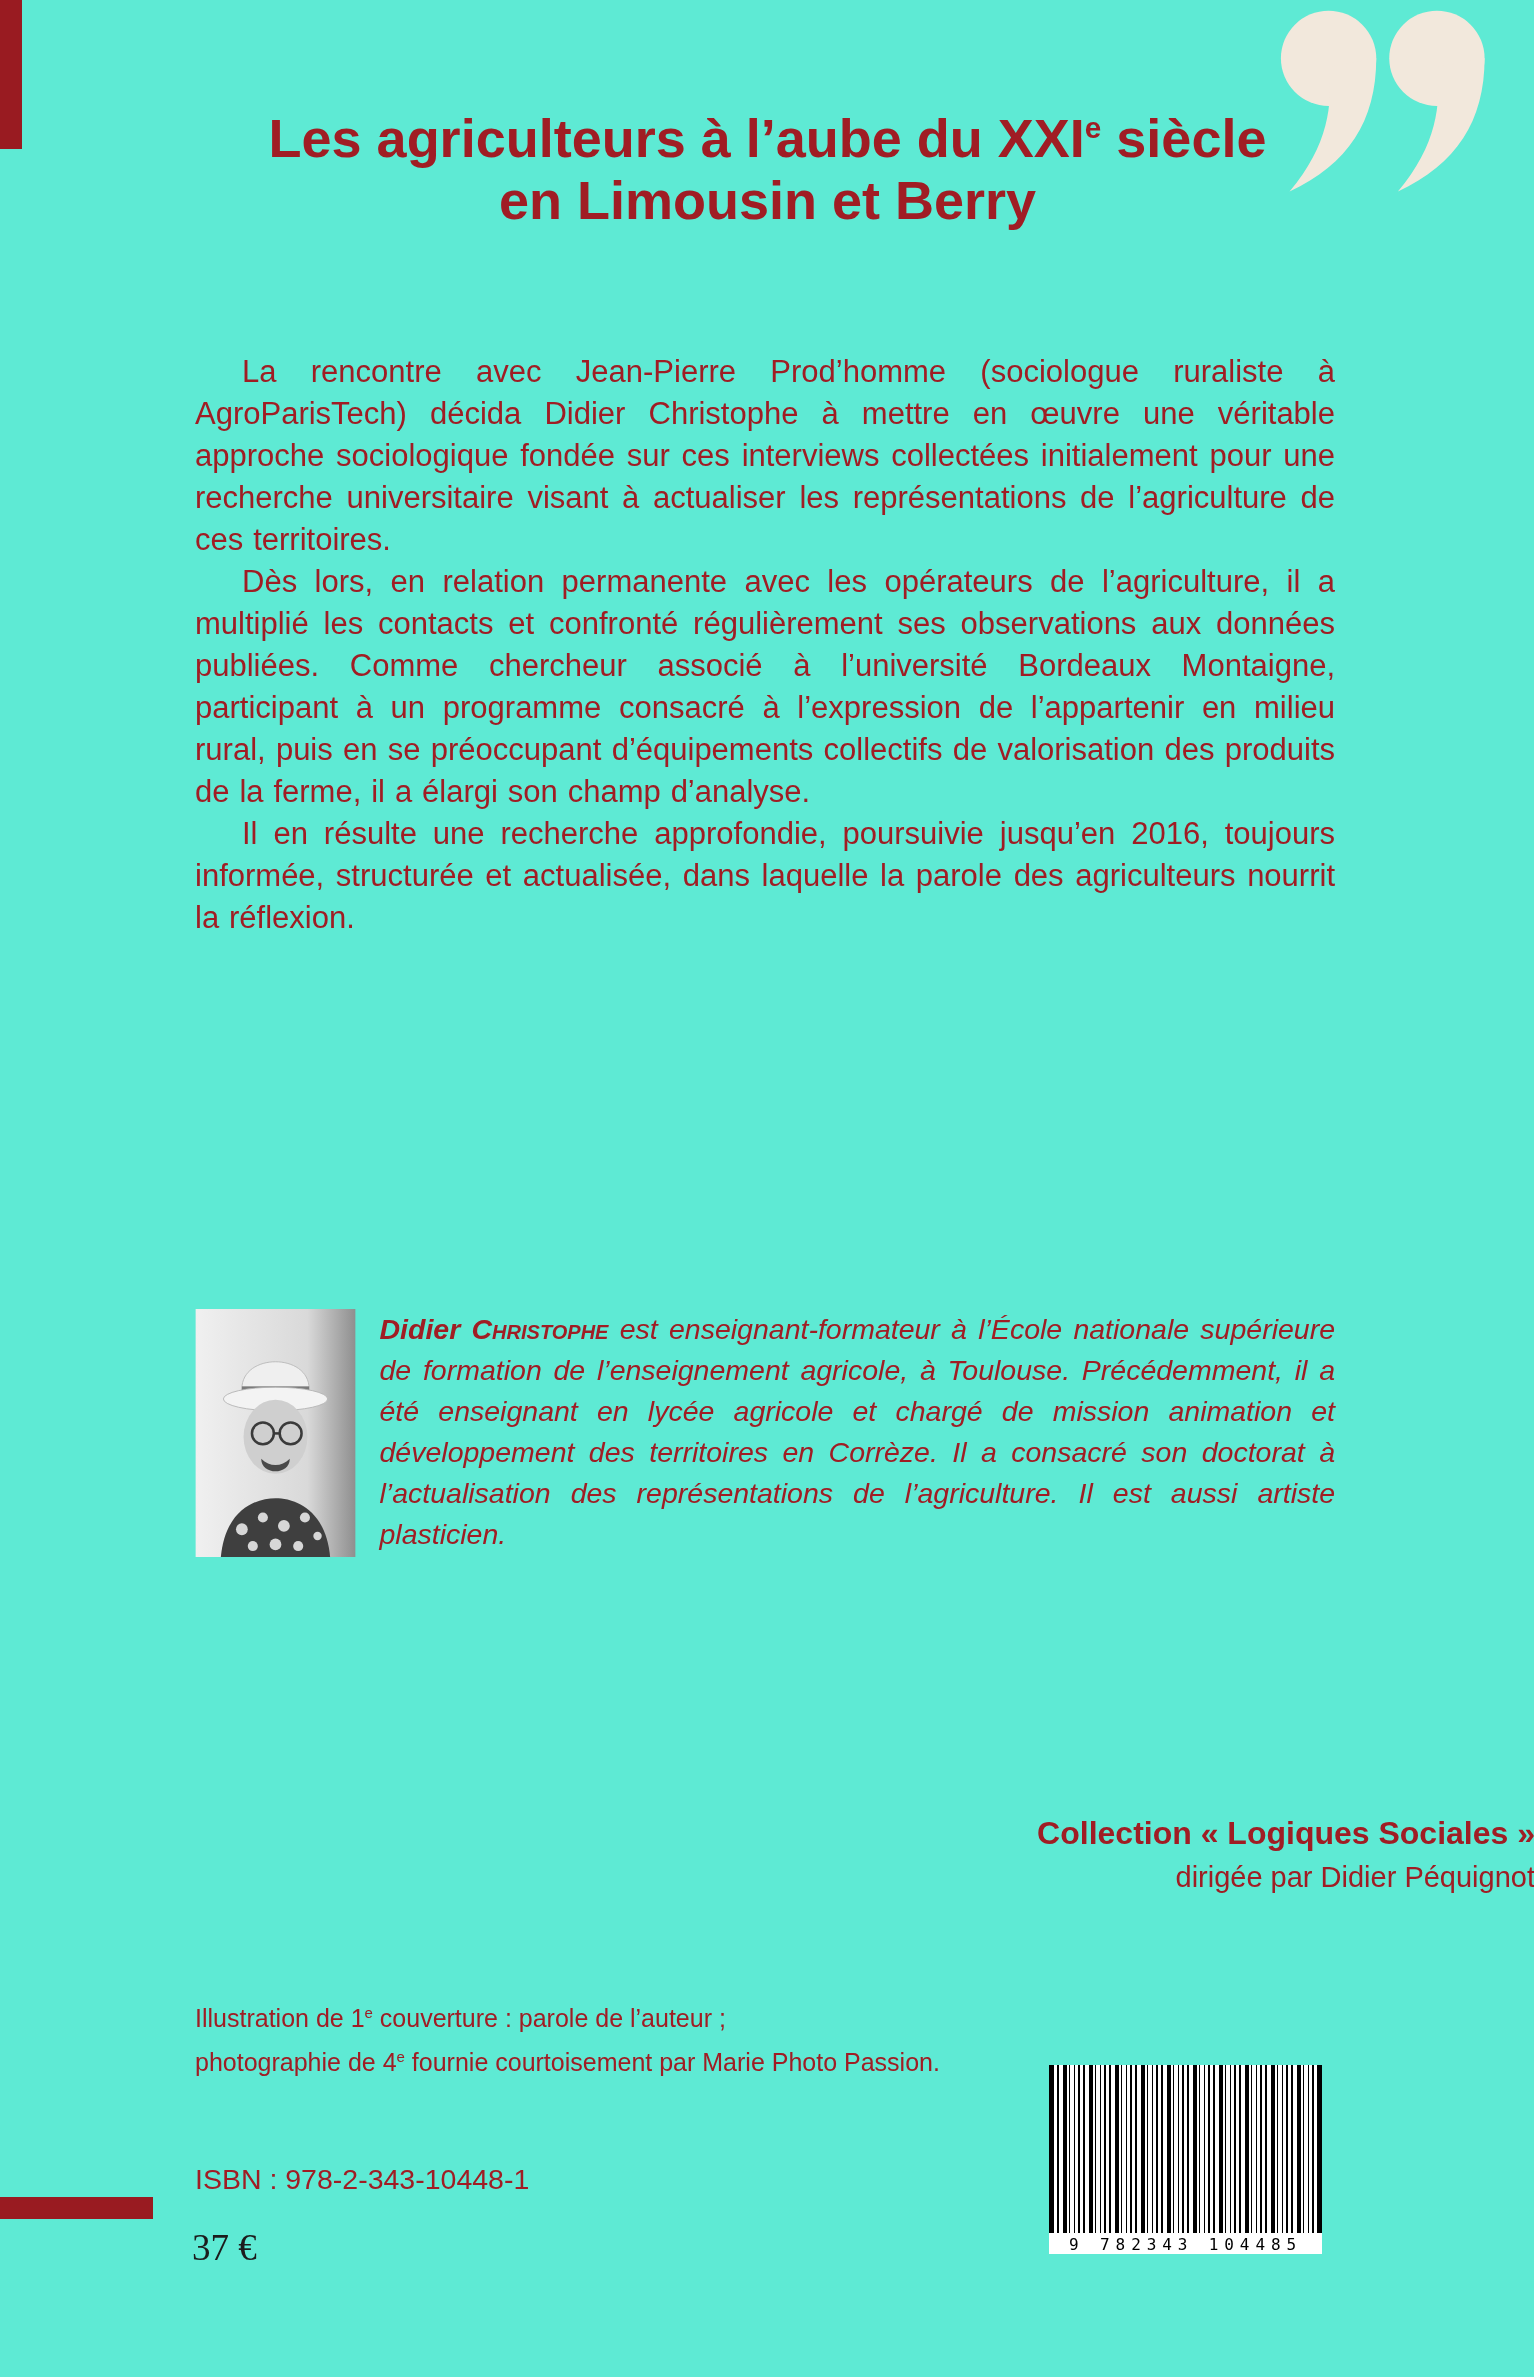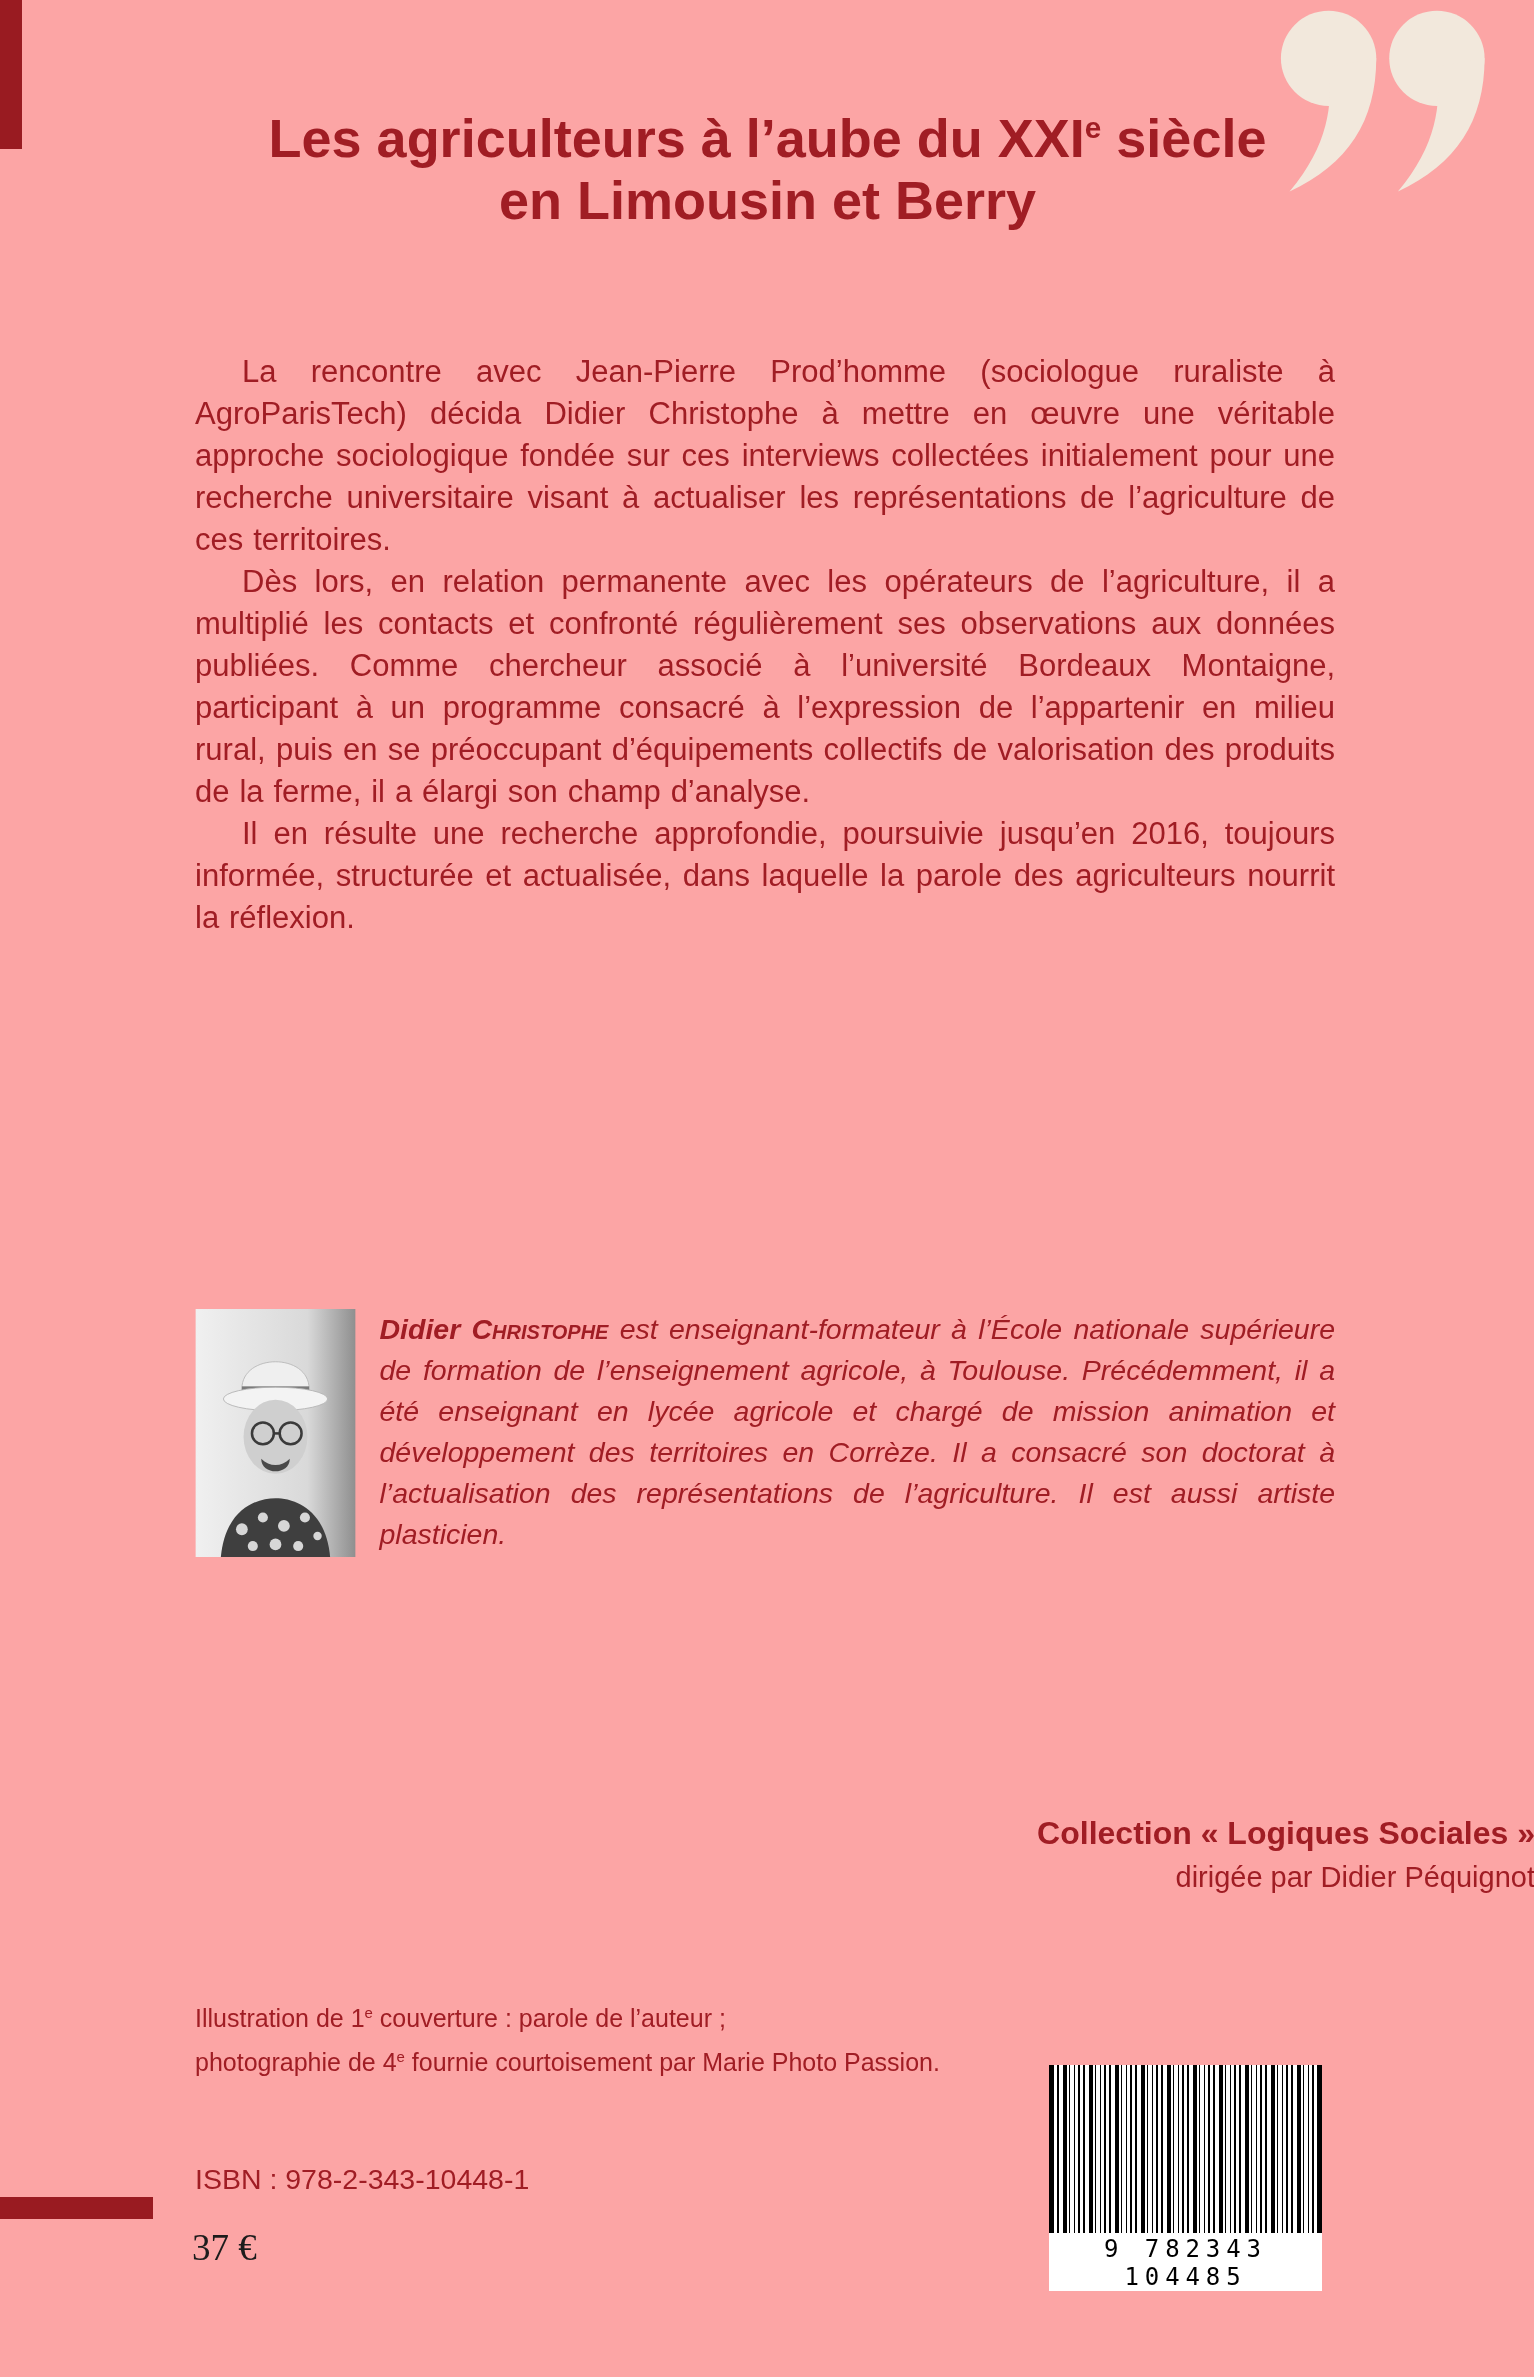--- a/index.html
+++ b/index.html
@@ -1,19 +1,19 @@
 <!DOCTYPE html>
 <html style="font-size:13.4px"><head>
 <meta charset="utf-8">
 <style>
   html,body{margin:0;padding:0;background:#ffffff;}
   .page{
     position:relative;
     width:1535px;height:2377px;
-    background:#fca5a5;
+    background:#5eead4;
     overflow:hidden;
     font-family:"Liberation Sans",sans-serif;
     color:#a01d24;
   }
   
   .corner-bar{position:absolute;top:0;left:0;width:22px;height:149px;background:#991b21;}
   .bottom-bar{position:absolute;top:2197px;left:0;width:153px;height:22px;background:#991b21;}
   
   .quote-ornament{position:absolute;top:1.7px;right:35px;width:228px;height:195px;}
   
@@ -75,21 +75,21 @@
       #000 0 2.5px,  #fff 2.5px 5px,
       #000 5px 6.7px,  #fff 6.7px 11px,
       #000 11px 15px, #fff 15px 17px,
       #000 17px 17.6px, #fff 17.6px 22px,
       #000 22px 23.5px, #fff 23.5px 26px);
   }
   .barcode-digits{
     margin-top:1.7px;
     text-align:center;
     font-family:"DejaVu Sans Mono",monospace;
-    font-size:24px;letter-spacing:5.9px;
+    font-size:16px;letter-spacing:5.9px;
     color:#000;
   }
 </style>
 </head>
 <body>
 
 <div class="page">
 
   <div class="corner-bar"></div>
   <div class="bottom-bar"></div>

